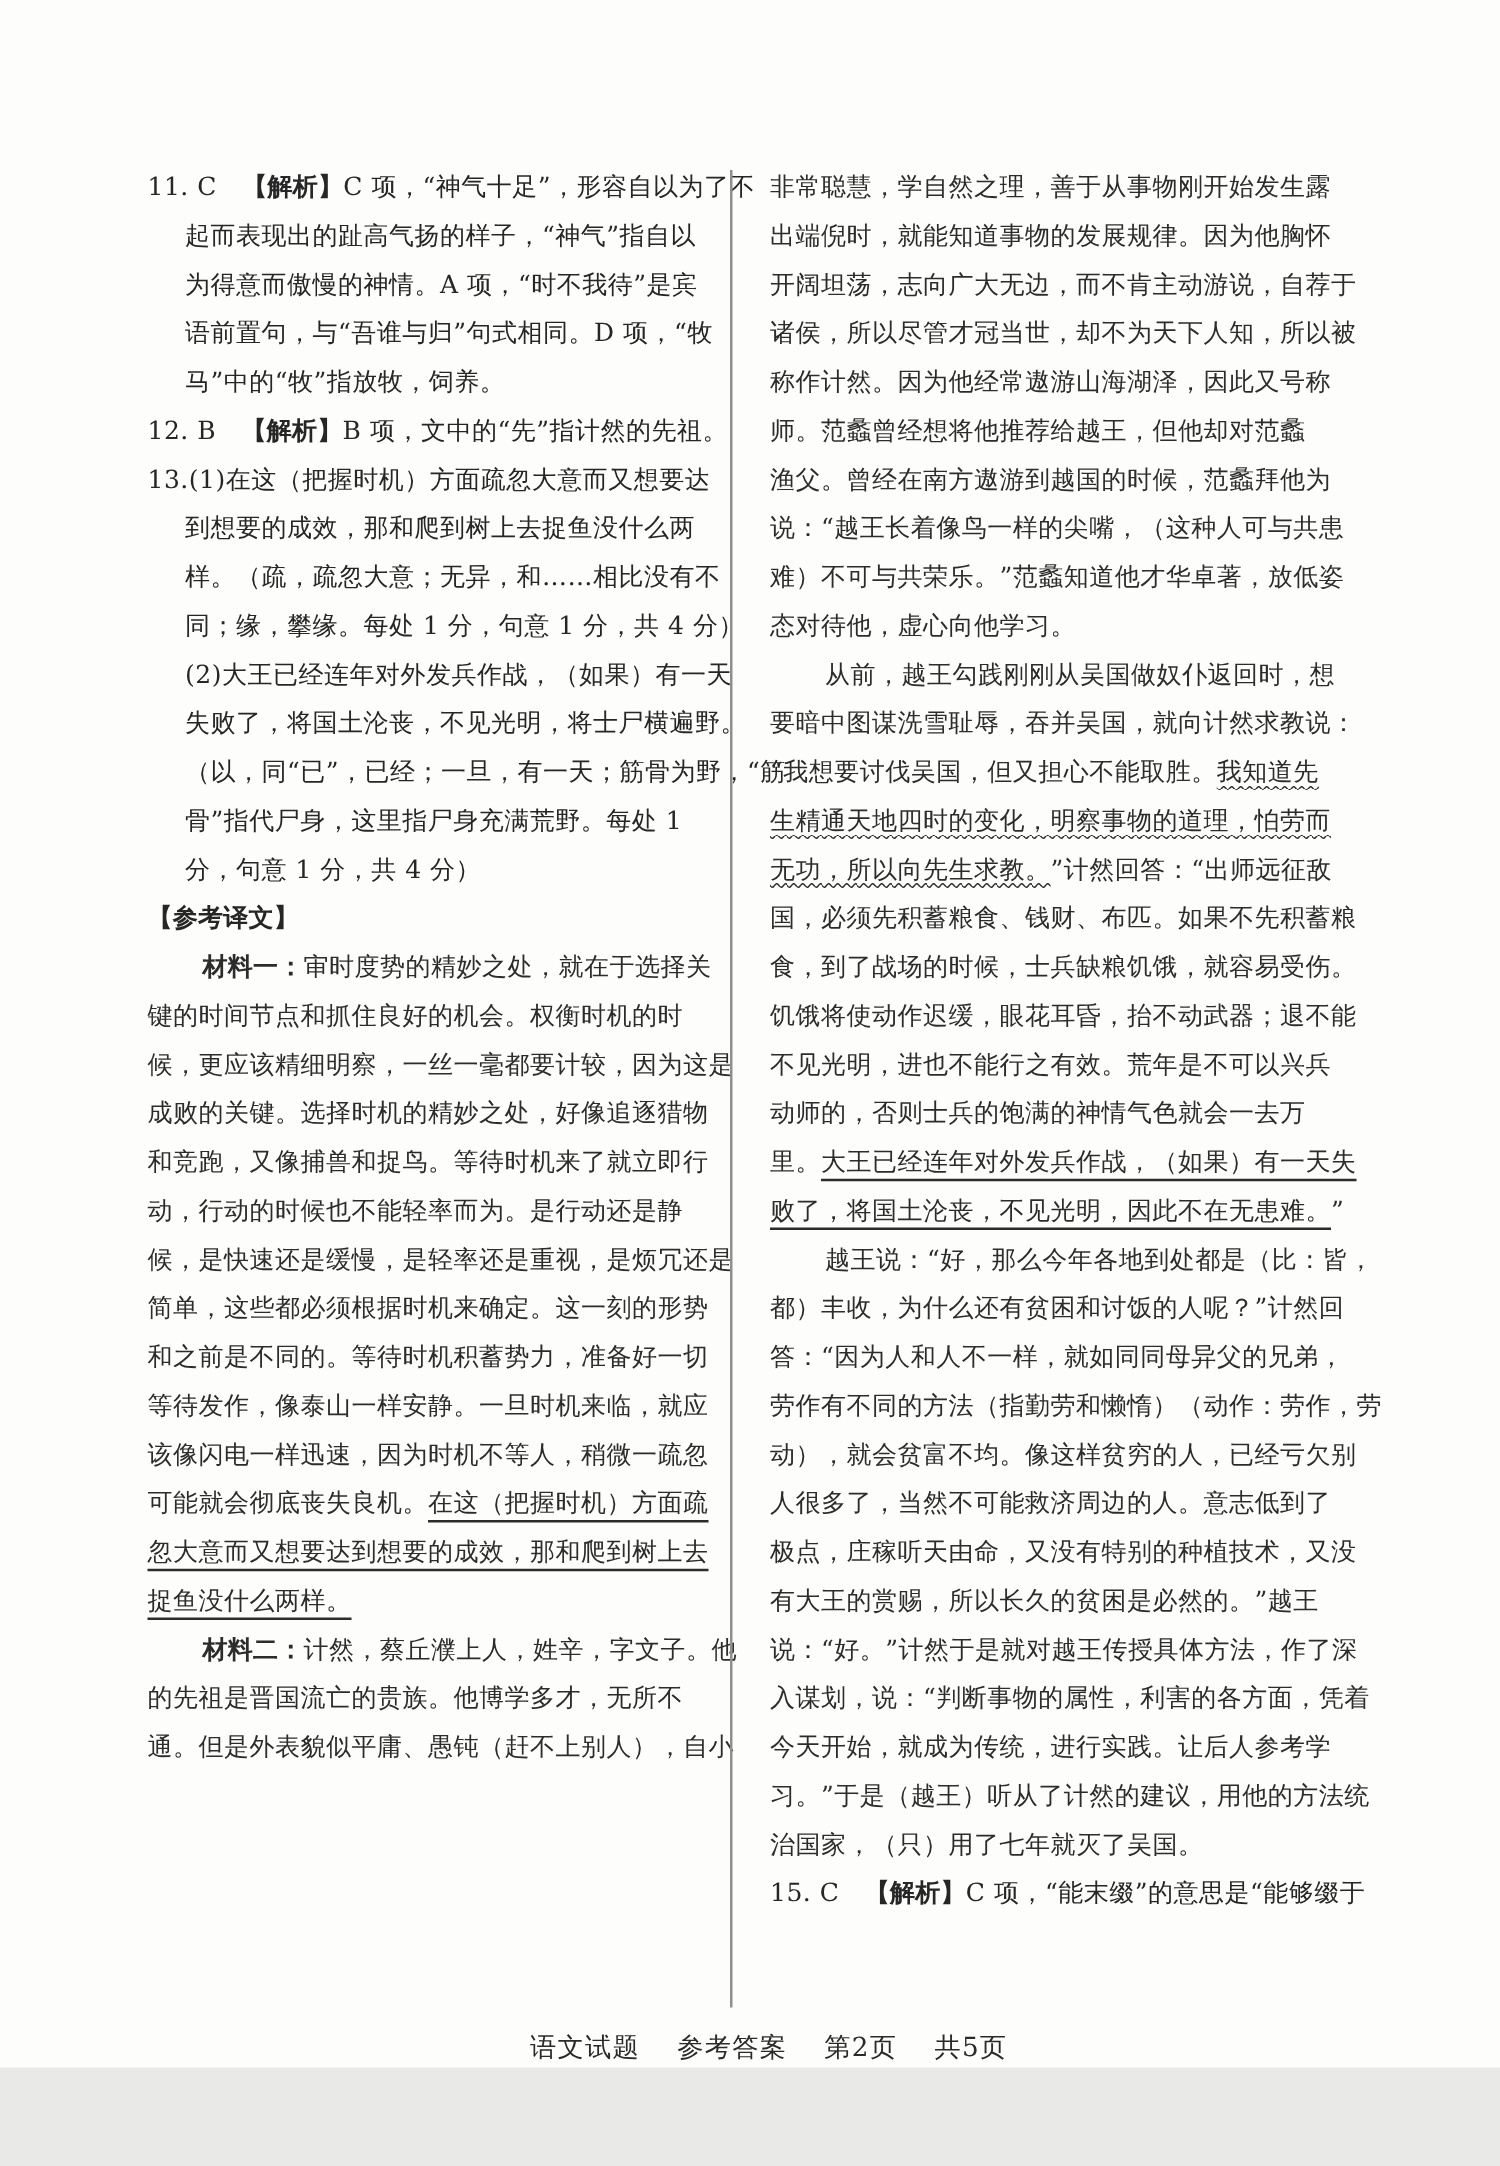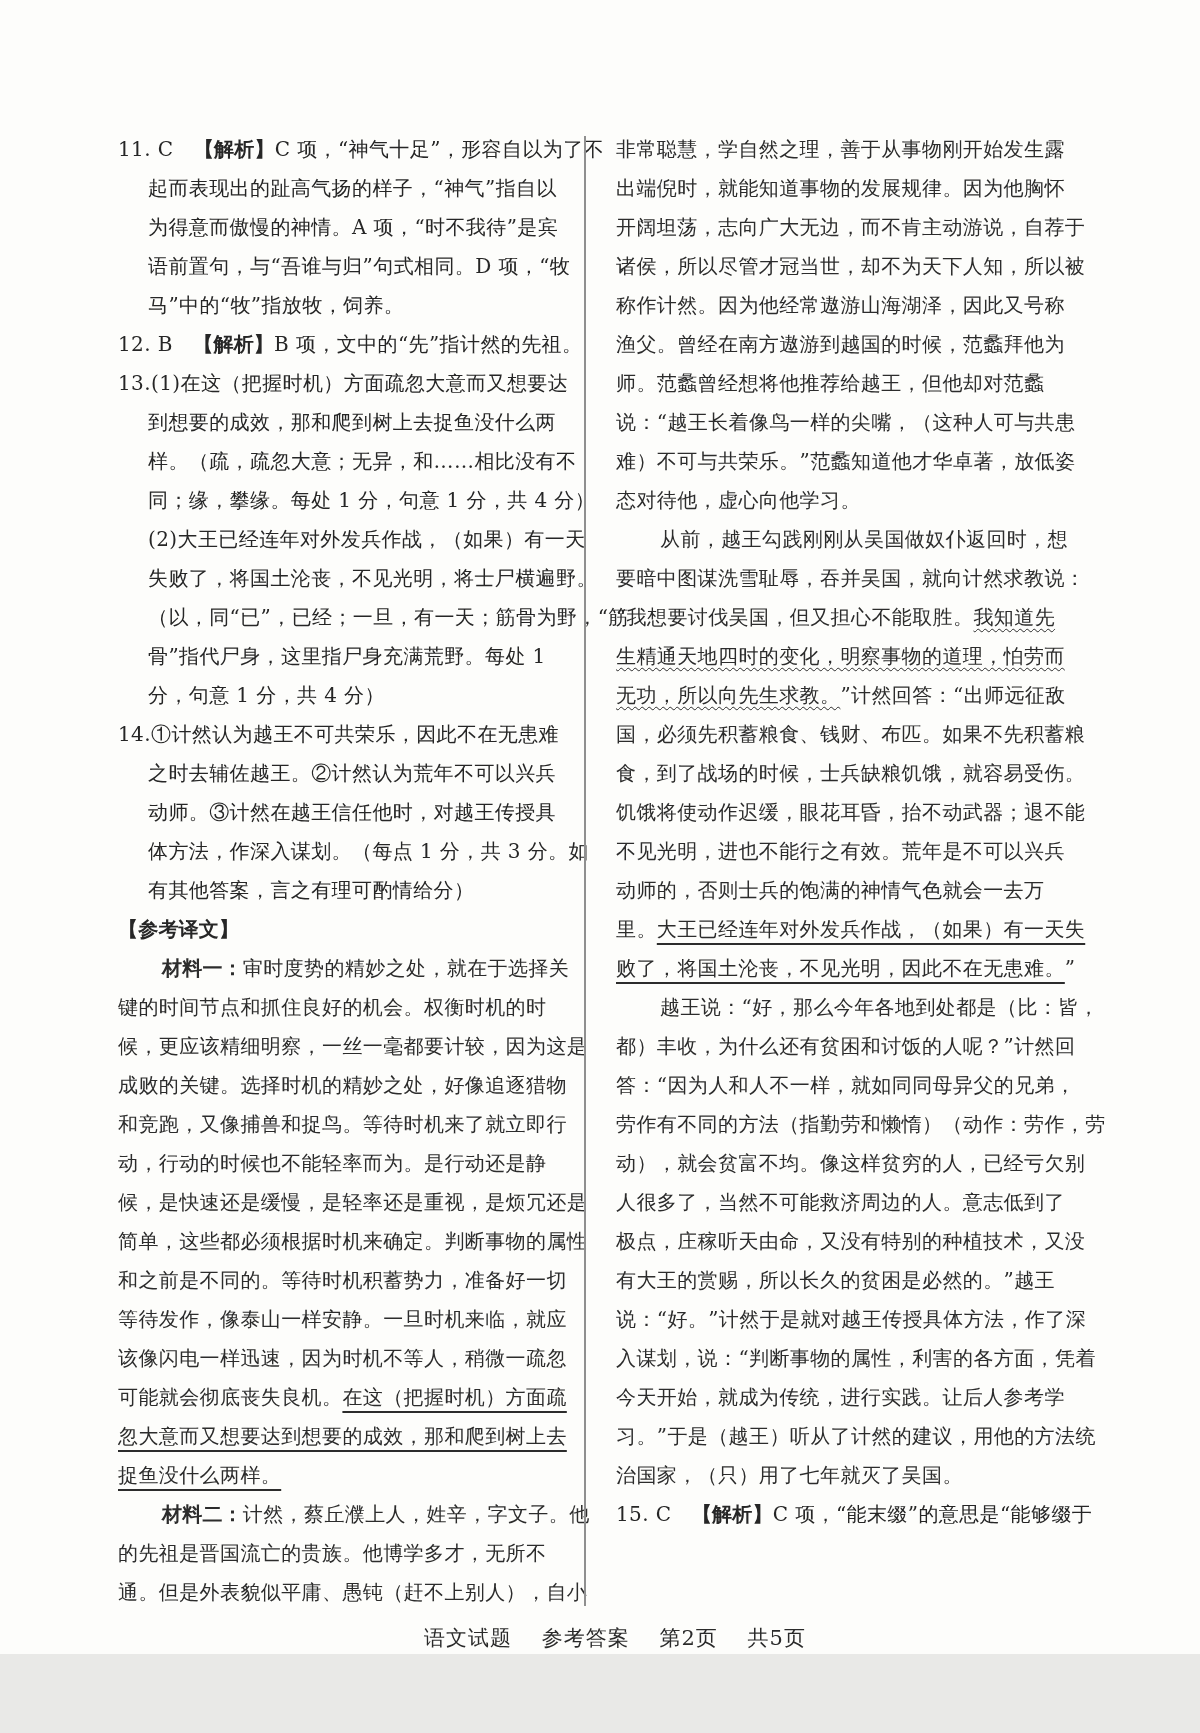--- a/index.html
+++ b/index.html
@@ -53,38 +53,31 @@
         <div class="line ind1"><span>到想要的成效，那和爬到树上去捉鱼没什么两</span></div>
         <div class="line ind1"><span>样。（疏，疏忽大意；无异，和……相比没有不</span></div>
         <div class="line ind1"><span>同；缘，攀缘。每处 1 分，句意 1 分，共 4 分）</span></div>
         <div class="line ind1"><span>(2)大王已经连年对外发兵作战，（如果）有一天</span></div>
         <div class="line ind1"><span>失败了，将国土沦丧，不见光明，将士尸横遍野。</span></div>
         <div class="line ind1"><span>（以，同“已”，已经；一旦，有一天；筋骨为野，“筋</span></div>
         <div class="line ind1"><span>骨”指代尸身，这里指尸身充满荒野。每处 1</span></div>
         <div class="line ind1"><span>分，句意 1 分，共 4 分）</span></div>
       </div>
       <div class="block song">
-        <div class="line"><span>14.①计然认为越王不可共荣乐，因此不在无患难</span></div>
-        <div class="line ind1"><span>之时去辅佐越王。②计然认为荒年不可以兴兵</span></div>
-        <div class="line ind1"><span>动师。③计然在越王信任他时，对越王传授具</span></div>
-        <div class="line ind1"><span>体方法，作深入谋划。（每点 1 分，共 3 分。如</span></div>
-        <div class="line ind1"><span>有其他答案，言之有理可酌情给分）</span></div>
-      </div>
-      <div class="block song">
         <div class="line"><span class="hei">【参考译文】</span></div>
       </div>
       <div class="block kai">
         <div class="line ind2"><span class="hei">材料一：</span><span>审时度势的精妙之处，就在于选择关</span></div>
         <div class="line"><span>键的时间节点和抓住良好的机会。权衡时机的时</span></div>
         <div class="line"><span>候，更应该精细明察，一丝一毫都要计较，因为这是</span></div>
         <div class="line"><span>成败的关键。选择时机的精妙之处，好像追逐猎物</span></div>
         <div class="line"><span>和竞跑，又像捕兽和捉鸟。等待时机来了就立即行</span></div>
         <div class="line"><span>动，行动的时候也不能轻率而为。是行动还是静</span></div>
         <div class="line"><span>候，是快速还是缓慢，是轻率还是重视，是烦冗还是</span></div>
-        <div class="line"><span>简单，这些都必须根据时机来确定。判断事物的属性</span></div>
+        <div class="line"><span>简单，这些都必须根据时机来确定。这一刻的形势</span></div>
         <div class="line"><span>和之前是不同的。等待时机积蓄势力，准备好一切</span></div>
         <div class="line"><span>等待发作，像泰山一样安静。一旦时机来临，就应</span></div>
         <div class="line"><span>该像闪电一样迅速，因为时机不等人，稍微一疏忽</span></div>
         <div class="line"><span>可能就会彻底丧失良机。</span><span class="u">在这（把握时机）方面疏</span></div>
         <div class="line"><span class="u">忽大意而又想要达到想要的成效，那和爬到树上去</span></div>
         <div class="line"><span class="u">捉鱼没什么两样。</span></div>
       </div>
       <div class="block kai">
         <div class="line ind2"><span class="hei">材料二：</span><span>计然，蔡丘濮上人，姓辛，字文子。他</span></div>
         <div class="line"><span>的先祖是晋国流亡的贵族。他博学多才，无所不</span></div>
@@ -92,22 +85,22 @@
       </div>
     </div>
   <div class="divider"></div>
   <div class="col col-right" id="col-1">
       <div class="block kai">
         <div class="line"><span>非常聪慧，学自然之理，善于从事物刚开始发生露</span></div>
         <div class="line"><span>出端倪时，就能知道事物的发展规律。因为他胸怀</span></div>
         <div class="line"><span>开阔坦荡，志向广大无边，而不肯主动游说，自荐于</span></div>
         <div class="line"><span>诸侯，所以尽管才冠当世，却不为天下人知，所以被</span></div>
         <div class="line"><span>称作计然。因为他经常遨游山海湖泽，因此又号称</span></div>
+        <div class="line"><span>师。范蠡曾经想将他推荐给越王，但他却对范蠡</span></div>
         <div class="line"><span>渔父。曾经在南方遨游到越国的时候，范蠡拜他为</span></div>
-        <div class="line"><span>师。范蠡曾经想将他推荐给越王，但他却对范蠡</span></div>
         <div class="line"><span>说：“越王长着像鸟一样的尖嘴，（这种人可与共患</span></div>
         <div class="line"><span>难）不可与共荣乐。”范蠡知道他才华卓著，放低姿</span></div>
         <div class="line"><span>态对待他，虚心向他学习。</span></div>
       </div>
       <div class="block kai">
         <div class="line ind2"><span>从前，越王勾践刚刚从吴国做奴仆返回时，想</span></div>
         <div class="line"><span>要暗中图谋洗雪耻辱，吞并吴国，就向计然求教说：</span></div>
         <div class="line"><span>“我想要讨伐吴国，但又担心不能取胜。</span><span class="w">我知道先</span></div>
         <div class="line"><span class="w">生精通天地四时的变化，明察事物的道理，怕劳而</span></div>
         <div class="line"><span class="w">无功，所以向先生求教。</span><span>”计然回答：“出师远征敌</span></div>

